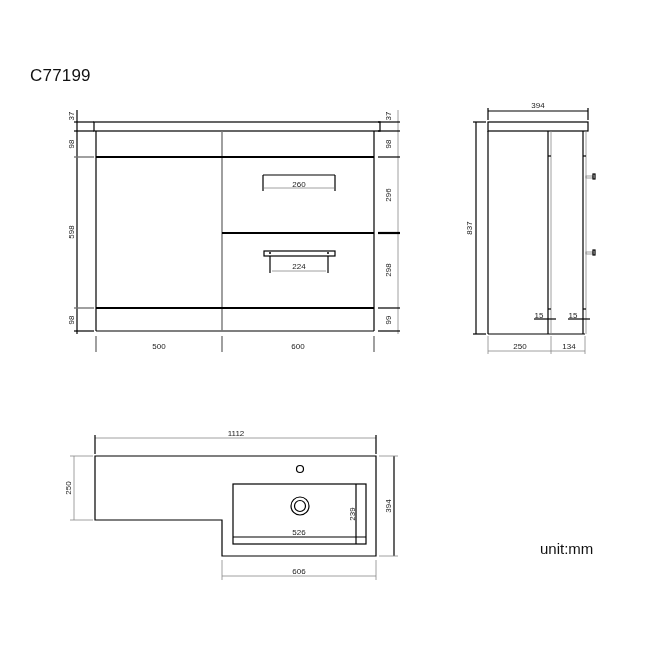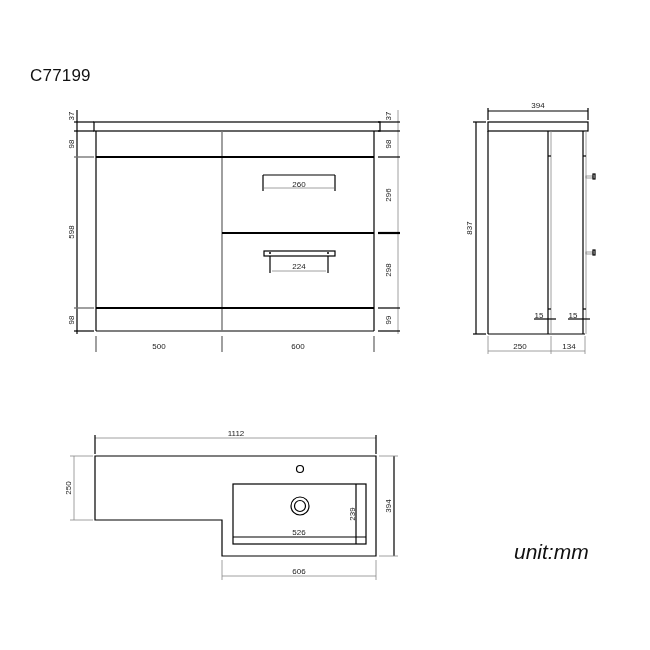--- a/index.html
+++ b/index.html
@@ -1,18 +1,18 @@
 <!DOCTYPE html>
 <html><head>
   <meta charset="utf-8">
   <style>
     html, body { margin: 0; padding: 0; background: #ffffff; }
     body { width: 650px; height: 650px; position: relative; overflow: hidden; font-family: "Liberation Sans", sans-serif; }
     .product-code { position: absolute; left: 30px; top: 28px; font-size: 17px; color: #111; letter-spacing: 0.2px; margin-top: 38px; }
-    .unit-label { position: absolute; left: 514px; top: 540px; font-size: 21px; color: #111; font-style: italic; }
+    .unit-label { position: absolute; left: 540px; top: 540px; font-size: 15px; color: #111; }
     svg { position: absolute; left: 0; top: 0; }
     .dim { font-family: "Liberation Sans", sans-serif; font-size: 8px; fill: #222; }
     .thin { stroke: #888; stroke-width: 0.8; fill: none; }
     .line { stroke: #000; stroke-width: 1.2; fill: none; }
     .thick { stroke: #000; stroke-width: 2.2; fill: none; }
     .grey { stroke: #777; stroke-width: 1.4; fill: none; }
   </style>
 </head>
 <body>
 

